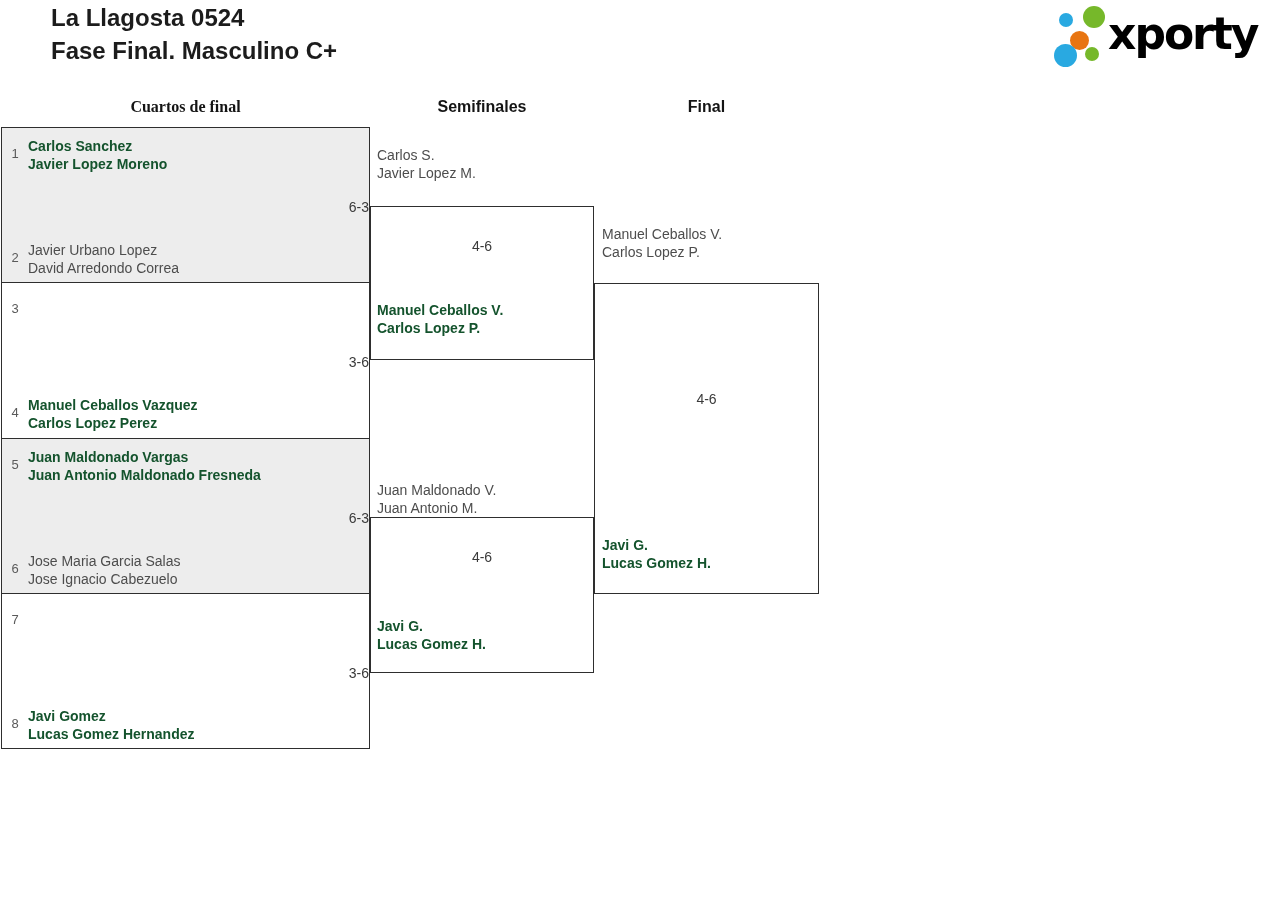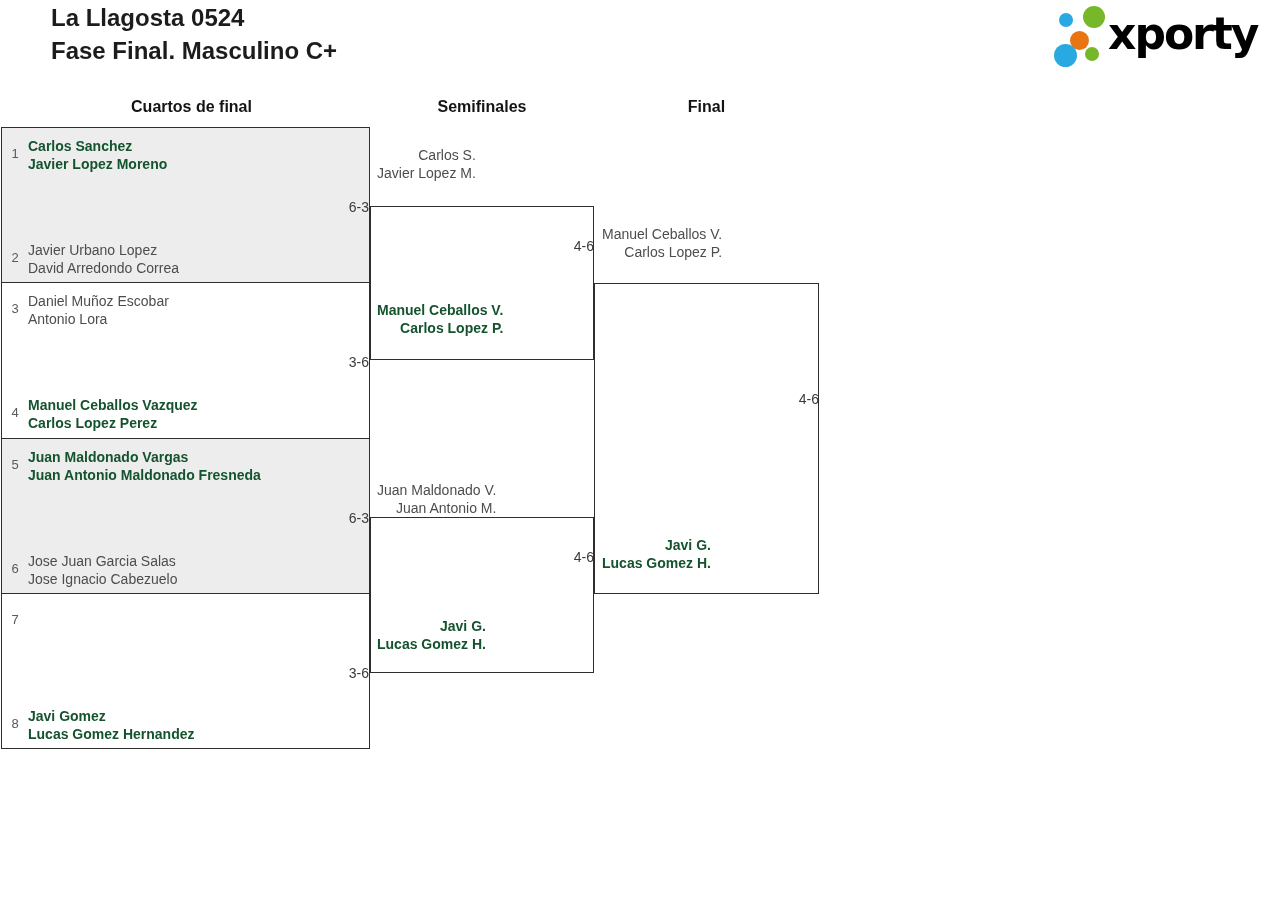--- a/index.html
+++ b/index.html
@@ -18,21 +18,21 @@
     position:absolute; left:1108px; top:8px;
     font-family:"DejaVu Sans", sans-serif;
     font-size:44px; line-height:52px; font-weight:700;
     letter-spacing:-2px; color:#000000;
   }
   
   .round-header {
     position:absolute; top:98px; font-size:16px; font-weight:700;
     color:#141414; text-align:center;
   }
-  .rh-qf { left:7px;   width:369px; }
+  .rh-qf { left:1px;   width:369px;font-family:Liberation Serif, serif; }
   .rh-sf { left:370px; width:224px; }
   .rh-f  { left:594px; width:225px;text-align:center; }
   
   .qf-container {
     position:absolute; left:1px; top:127px; width:369px; height:622px;
     border:1px solid #2e2e2e; display:flex; flex-direction:column;
   }
   .qf-row { position:relative; flex:1; background:#ffffff; }
   .qf-row + .qf-row { border-top:1px solid #2e2e2e; }
   .qf-row.shaded { background:#ededed; }
@@ -48,21 +48,21 @@
   .seed-top { top:18px; }
   .seed-bottom { top:122px; }
   .score { font-size:14px; line-height:18px; color:#3a3a3a; text-align:center; }
   .qf-row .score { position:absolute; left:0; right:0; top:70px;text-align:right; }
   
   .match-box { position:absolute; border:1px solid #2e2e2e; background:transparent; }
   .sf-box1   { left:370px; top:206px; width:224px; height:154px; }
   .sf-box2   { left:370px; top:517px; width:224px; height:156px; }
   .final-box { left:594px; top:283px; width:225px; height:311px; }
   
-  .abs { position:absolute;text-align:right; }
+  .abs { position:absolute; }
   .sf1-t1 { left:377px; top:146px; }
   .sf1-sc { left:370px; top:237px; width:224px; }
   .sf1-t2 { left:377px; top:301px; }
   .sf2-t1 { left:377px; top:462px;margin-top:19px; }
   .sf2-sc { left:370px; top:548px; width:224px; }
   .sf2-t2 { left:377px; top:617px; }
   .f-t1   { left:602px; top:225px; }
   .f-sc   { left:594px; top:390px; width:225px; }
   .f-t2   { left:602px; top:536px; }
 </style>
@@ -100,42 +100,38 @@
       <div class="score">6-3</div>
       <div class="seed seed-bottom">2</div>
       <div class="team team-bottom">
         <div>Javier Urbano Lopez</div>
         <div>David Arredondo Correa</div>
       </div>
     </div>
 
     <div class="qf-row">
       <div class="seed seed-top">3</div>
-      <div class="team team-top">
-        <div>Daniel Muñoz Escobar</div>
-        <div>Antonio Lora</div>
-      </div>
       <div class="score">3-6</div>
       <div class="seed seed-bottom">4</div>
       <div class="team team-bottom winner">
         <div>Manuel Ceballos Vazquez</div>
         <div>Carlos Lopez Perez</div>
       </div>
     </div>
 
     <div class="qf-row shaded">
       <div class="seed seed-top">5</div>
       <div class="team team-top winner">
         <div>Juan Maldonado Vargas</div>
         <div>Juan Antonio Maldonado Fresneda</div>
       </div>
       <div class="score">6-3</div>
       <div class="seed seed-bottom">6</div>
       <div class="team team-bottom">
-        <div>Jose Juan Garcia Salas</div>
+        <div>Jose Maria Garcia Salas</div>
         <div>Jose Ignacio Cabezuelo</div>
       </div>
     </div>
 
     <div class="qf-row">
       <div class="seed seed-top">7</div>
       <div class="score">3-6</div>
       <div class="seed seed-bottom">8</div>
       <div class="team team-bottom winner">
         <div>Javi Gomez</div>

